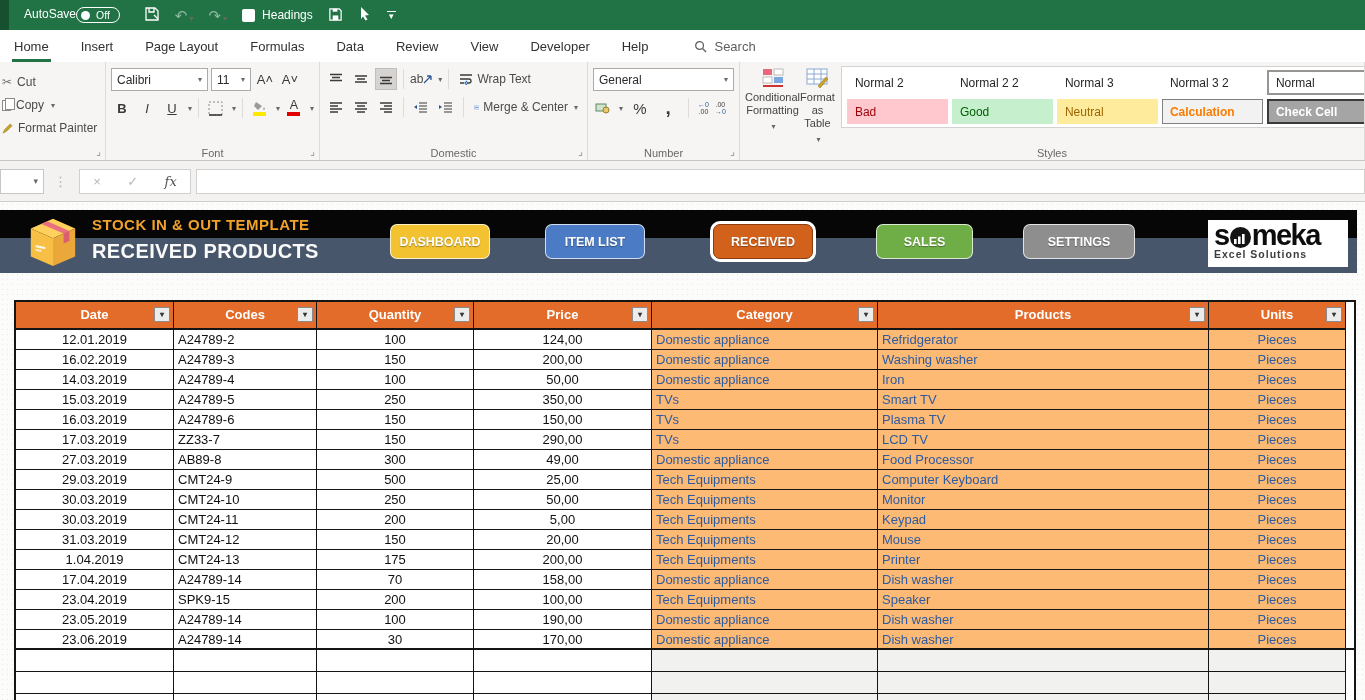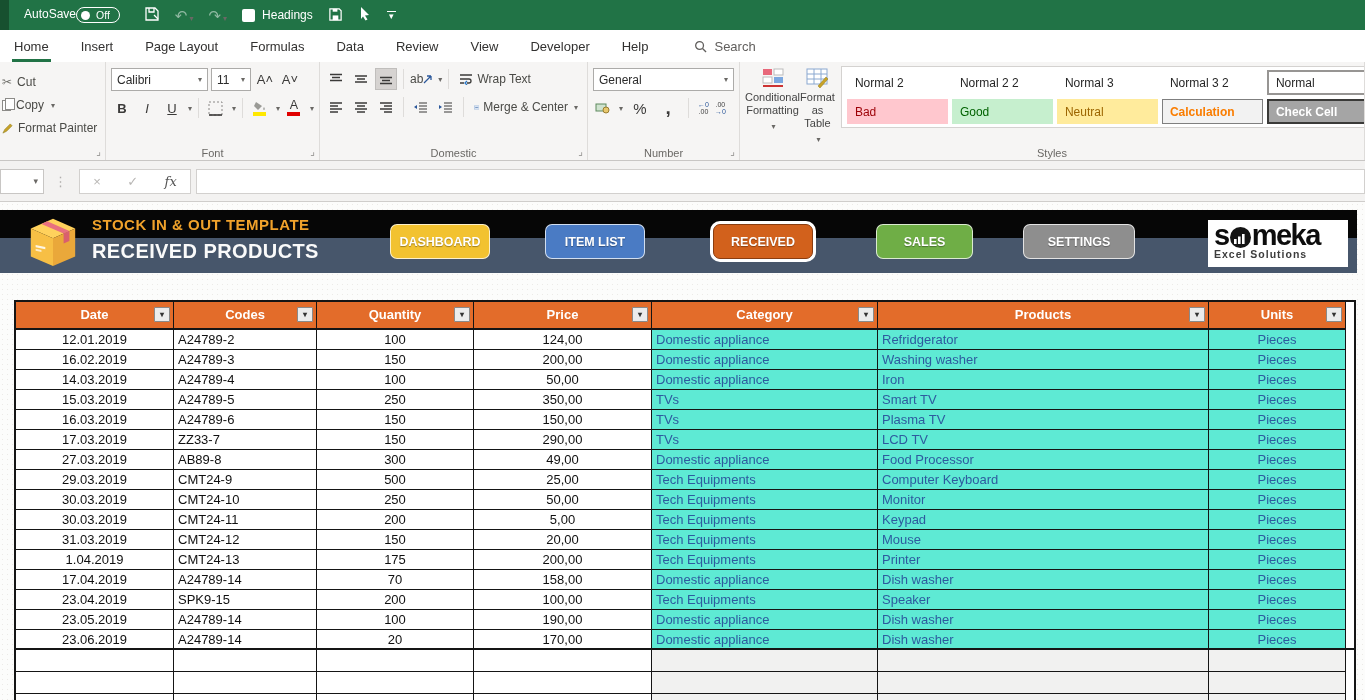--- a/index.html
+++ b/index.html
@@ -88,21 +88,21 @@
   .logo-tag{font-size:10.5px;font-weight:bold;color:#3c3c3c;letter-spacing:1px;margin-top:-2px}
 
   
   .xtable{position:absolute;left:14px;top:98px;border:2px solid #151515;border-bottom:none;background:#fff}
   .trow{display:flex}
   .cell{border-right:1px solid #151515;border-bottom:1px solid #151515;font-size:13px;color:#101010;overflow:hidden;white-space:nowrap;line-height:19px;height:20px}
   .hcell{position:relative;background:#e36c2a;color:#fff;font-weight:bold;height:28px;line-height:26px;border-bottom:2px solid #151515;text-align:center;font-size:13px;border-right:1px solid #151515}
   .c0{width:158px}.c1{width:143px}.c2{width:157px}.c3{width:178px}.c4{width:226px}.c5{width:331px}.c6{width:137px}
   .gutter{width:8px;background:#fff;border-right:none;border-bottom:none}
   .al-left{text-align:left;padding-left:4px}.al-center{text-align:center}
-  .link{color:#2e5b9f;background:#5eead4}
+  .link{color:#2e5b9f;background:#fdba74}
   .trow.last .cell{border-bottom:2px solid #151515}
   .erow .cell{height:22px;background:#fff}
   .erow .cell.link{background:#f1f1f0}
   .filterbtn{position:absolute;right:3px;top:5px;width:16px;height:15px;background:#ececec;border:1px solid #8a8a8a;border-radius:1px;display:flex;align-items:center;justify-content:center;font-size:8px;color:#333;line-height:1;cursor:pointer}
 </style>
 </head>
 <body>
 
 <div class="screen">
 
@@ -608,21 +608,21 @@
             <div class="cell c2 al-center">100</div>
             <div class="cell c3 al-center">190,00</div>
             <div class="cell c4 al-left link">Domestic appliance</div>
             <div class="cell c5 al-left link">Dish washer</div>
             <div class="cell c6 al-center link">Pieces</div>
             <div class="cell gutter"></div>
           </div>
           <div class="trow last">
             <div class="cell c0 al-center">23.06.2019</div>
             <div class="cell c1 al-left">A24789-14</div>
-            <div class="cell c2 al-center">20</div>
+            <div class="cell c2 al-center">30</div>
             <div class="cell c3 al-center">170,00</div>
             <div class="cell c4 al-left link">Domestic appliance</div>
             <div class="cell c5 al-left link">Dish washer</div>
             <div class="cell c6 al-center link">Pieces</div>
             <div class="cell gutter"></div>
           </div>
           <div class="trow erow">
             <div class="cell c0"></div>
             <div class="cell c1"></div>
             <div class="cell c2"></div>

